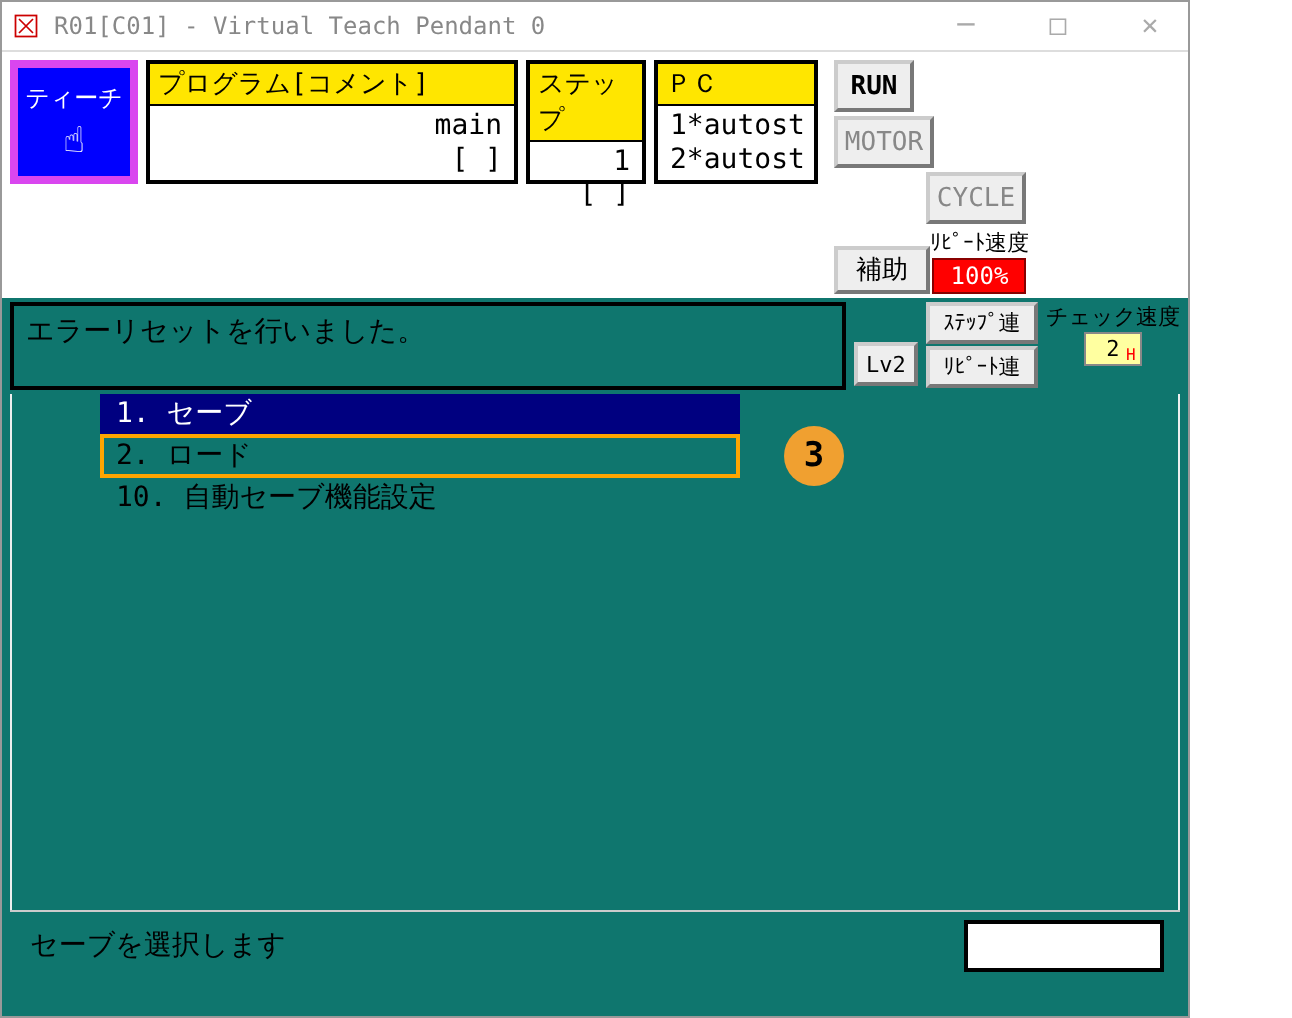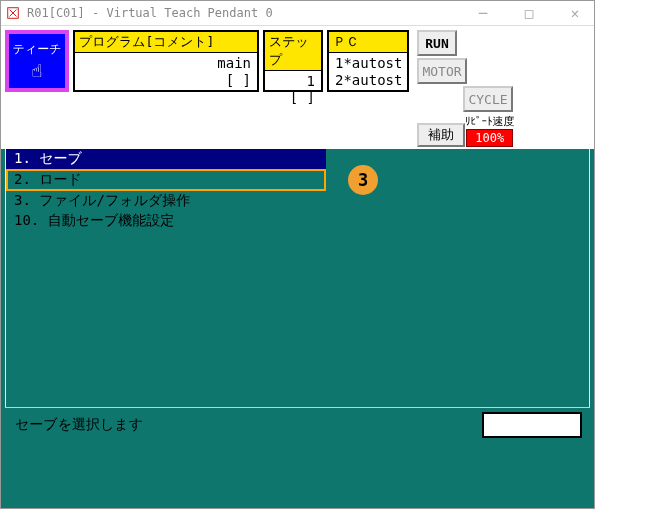--- a/index.html
+++ b/index.html
@@ -39,21 +39,21 @@
 .check-val { background: #ffffa0; border: 1px solid #888; padding: 1px 10px; font-size: 11px; position: relative; }
 .check-val::after { content: 'H'; position: absolute; right: 2px; bottom: 0; color: red; font-size: 8px; }
 
 .msg-row { display: flex; align-items: stretch; padding: 2px 4px; gap: 4px; }
 .msg-box { flex: 1; border: 2px solid #000; height: 44px; padding: 4px 6px; font-size: 14px; }
 .lv-btn { width: 32px; height: 22px; border: 2px outset #ccc; background: #eee; font-size: 11px; display: flex; align-items: center; justify-content: center; align-self: flex-end; margin-bottom: 2px; }
 .step-link { display: flex; flex-direction: column; gap: 1px; }
 .step-link .gray-btn { width: 56px; height: 21px; font-size: 11px; }
 
 .section-hdr { background: #009090; color: #fff; padding: 3px 8px; font-size: 14px; margin: 2px 4px; }
-.menu-area { margin: 0 4px; border-left: 1px solid #eee; border-right: 1px solid #eee; height: 258px; }
+.menu-area { margin: 0 4px; border-left: 1px solid #eee; border-right: 1px solid #eee; height: 258px; padding-left: 44px; }
 .menu-item { padding: 1px 8px; font-size: 14px; }
 .menu-sel { background: #000080; color: #fff; width: 320px; }
 .menu-hl { border: 2px solid #ffa500; width: 320px; padding: 0 6px; position: relative; }
 .callout { position: absolute; left: 340px; top: -6px; width: 30px; height: 30px; border-radius: 50%; background: #f0a030; color: #000; display: flex; align-items: center; justify-content: center; font-size: 17px; font-weight: bold; }
 
 .status-row { display: flex; align-items: center; padding: 4px 8px; gap: 20px; border-top: 1px solid #ccc; margin: 0 4px; }
 .status-text { flex: 1; font-size: 14px; padding: 4px 2px; }
 .status-input { width: 100px; height: 26px; border: 2px solid #000; background: #fff; }
 </style>
 </head>
@@ -110,29 +110,42 @@
       <div class="aux-row">
         <div class="gray-btn aux-btn">補助</div>
         <div class="speed-box">
           <span class="speed-label">ﾘﾋﾟｰﾄ速度</span>
           <span class="speed-val">100%</span>
         </div>
       </div>
     </div>
   </div>
 
+  <div class="msg-row">
+    <div class="msg-box">
+      <span>エラーリセットを行いました。</span>
+    </div>
+    <div class="lv-btn">Lv2</div>
+    <div class="step-link">
+      <div class="gray-btn">ｽﾃｯﾌﾟ連</div>
+      <div class="gray-btn">ﾘﾋﾟｰﾄ連</div>
+    </div>
+    <div class="check-speed">
+      <span>チェック速度</span>
+      <span class="check-val">2</span>
+    </div>
+  </div>
 
 
   <div class="menu-area">
     <div class="menu-item menu-sel">1. セーブ</div>
     <div class="menu-item menu-hl">
       <span>2. ロード</span>
       <div class="callout">3</div>
     </div>
-    <div class="menu-item">3. ファイル/フォルダ操作</div>
     <div class="menu-item">10. 自動セーブ機能設定</div>
   </div>
 
   <div class="status-row">
     <div class="status-text">セーブを選択します</div>
     <div class="status-input"></div>
   </div>
 </div>
 
 </body></html>

